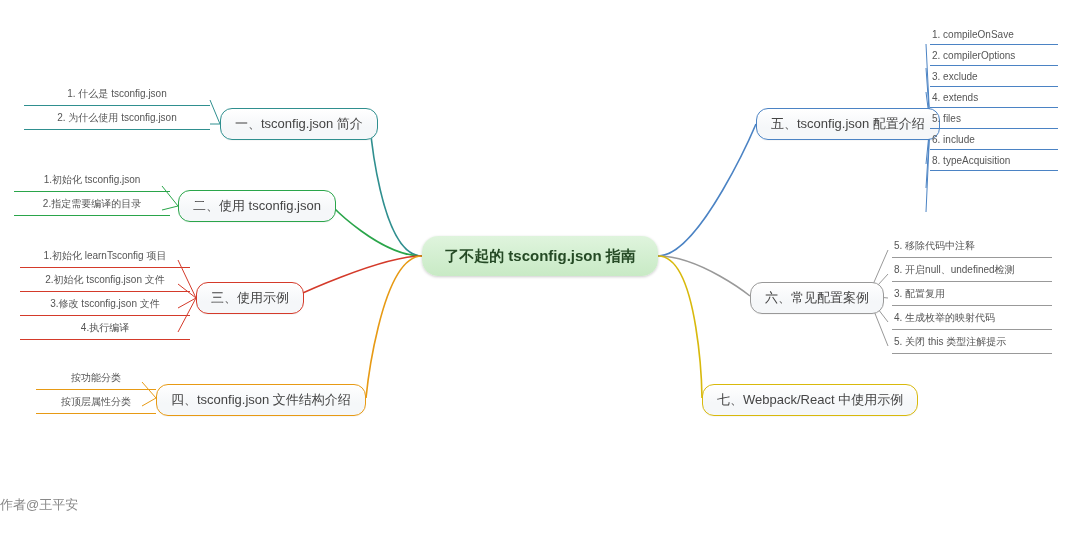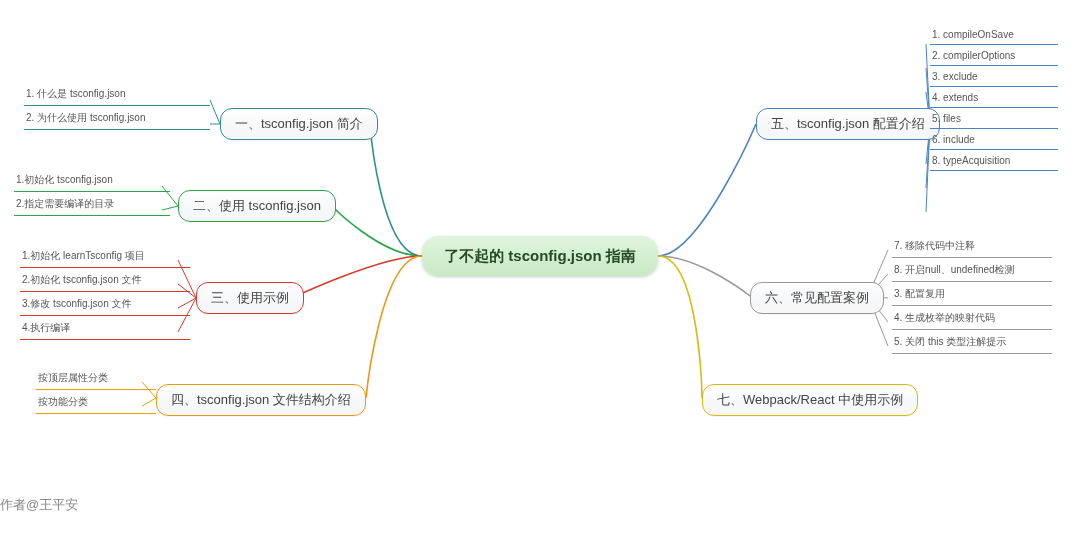--- a/index.html
+++ b/index.html
@@ -39,21 +39,21 @@
   .node.teal{border-color:var(--teal)}
   .node.green{border-color:var(--green)}
   .node.red{border-color:var(--red)}
   .node.orange{border-color:var(--orange)}
   .node.yellow{border-color:var(--yellow)}
   .node.blue{border-color:var(--blue)}
   .node.gray{border-color:var(--gray)}
 
   .leaf-col{position:absolute;font-size:10px;color:#555}
   .leaf-col.right .leaf{border-bottom:1px solid}
-  .leaf-col.left  .leaf{border-bottom:1px solid;text-align:left}
+  .leaf-col.left  .leaf{border-bottom:1px solid;text-align:center}
   .leaf{padding:5px 2px 4px;white-space:nowrap;min-width:120px}
   .leaf-col.teal .leaf{border-color:var(--teal)}
   .leaf-col.green .leaf{border-color:var(--green)}
   .leaf-col.red .leaf{border-color:var(--red)}
   .leaf-col.orange .leaf{border-color:var(--orange)}
   .leaf-col.blue .leaf{border-color:var(--blue)}
   .leaf-col.gray .leaf{border-color:var(--gray)}
 
   .author{
     position:absolute;left:0;right:0;bottom:20px;
@@ -102,34 +102,34 @@
   <div class="leaf">1.初始化 tsconfig.json</div>
   <div class="leaf">2.指定需要编译的目录</div>
 </div>
 <div class="leaf-col left red" style="left:20px;top:244px;width:170px">
   <div class="leaf">1.初始化 learnTsconfig 项目</div>
   <div class="leaf">2.初始化 tsconfig.json 文件</div>
   <div class="leaf">3.修改 tsconfig.json 文件</div>
   <div class="leaf">4.执行编译</div>
 </div>
 <div class="leaf-col left orange" style="left:36px;top:366px;width:112px">
+  <div class="leaf">按功能分类</div>
   <div class="leaf">按顶层属性分类</div>
-  <div class="leaf">按功能分类</div>
 </div>
 
 <div class="leaf-col right blue" style="left:930px;top:24px;width:128px">
   <div class="leaf">1. compileOnSave</div>
   <div class="leaf">2. compilerOptions</div>
   <div class="leaf">3. exclude</div>
   <div class="leaf">4. extends</div>
   <div class="leaf">5. files</div>
   <div class="leaf">6. include</div>
   <div class="leaf">8. typeAcquisition</div>
 </div>
 <div class="leaf-col right gray" style="left:892px;top:234px;width:160px">
-  <div class="leaf">7. 移除代码中注释</div>
+  <div class="leaf">5. 移除代码中注释</div>
   <div class="leaf">8. 开启null、undefined检测</div>
   <div class="leaf">3. 配置复用</div>
   <div class="leaf">4. 生成枚举的映射代码</div>
   <div class="leaf">5. 关闭 this 类型注解提示</div>
 </div>
 
 <div class="author">作者@王平安</div>
 
 </body></html>

